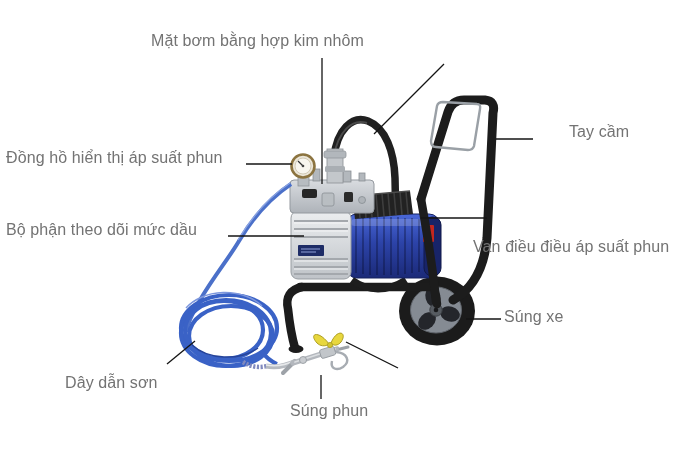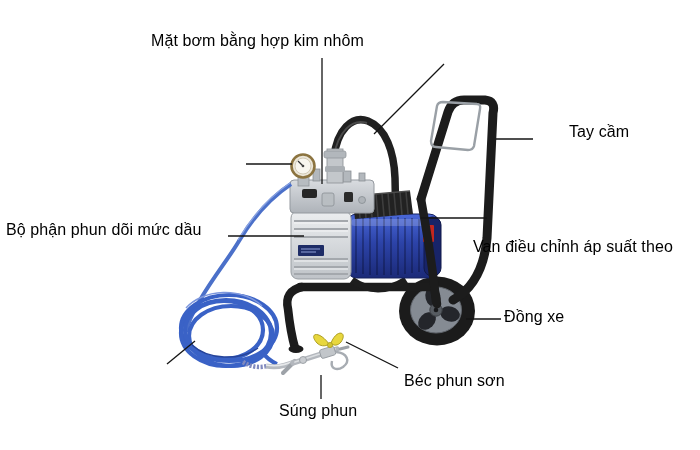--- a/index.html
+++ b/index.html
@@ -8,21 +8,21 @@
     width:700px;height:450px;
     background:#ffffff;
     font-family:"Liberation Sans", sans-serif;
     overflow:hidden;
   }
   .stage svg{position:absolute;left:0;top:0;}
   .lbl{
     position:absolute;
     font-size:16px;
     line-height:1.2;
-    color:#000000;
+    color:#737373;
     white-space:nowrap;
     letter-spacing:0.1px;
     text-align:right;
   }
 </style>
 </head>
 <body>
 
 <div class="stage">
 
@@ -208,19 +208,20 @@
       <path d="M421,218 L487,218"></path>
       <path d="M466,319 L501,319"></path>
       <path d="M167,364 L195,341"></path>
       <path d="M321,375 L321,399"></path>
       <path d="M346,342 L398,368"></path>
     </g>
   </svg>
 
   <div class="lbl" style="left:151px;top:31px">Mặt bơm bằng hợp kim nhôm</div>
   <div class="lbl" style="left:569px;top:122px">Tay cầm</div>
-  <div class="lbl" style="left:6px;top:220px">Bộ phận phun dõi mức dầu</div>
-  <div class="lbl" style="left:473px;top:237px">Van điều chỉnh áp suất theo</div>
-  <div class="lbl" style="left:504px;top:307px">Đồng xe</div>
-  <div class="lbl" style="left:279px;top:401px">Súng phun</div>
-  <div class="lbl" style="left:404px;top:371px">Béc phun sơn</div>
+  <div class="lbl" style="left:6px;top:148px">Đồng hồ hiển thị áp suất phun</div>
+  <div class="lbl" style="left:6px;top:220px">Bộ phận theo dõi mức dầu</div>
+  <div class="lbl" style="left:473px;top:237px">Van điều điều áp suất phun</div>
+  <div class="lbl" style="left:504px;top:307px">Súng xe</div>
+  <div class="lbl" style="left:65px;top:373px">Dây dẫn sơn</div>
+  <div class="lbl" style="left:290px;top:401px">Súng phun</div>
 
 </div>
 
 </body></html>

